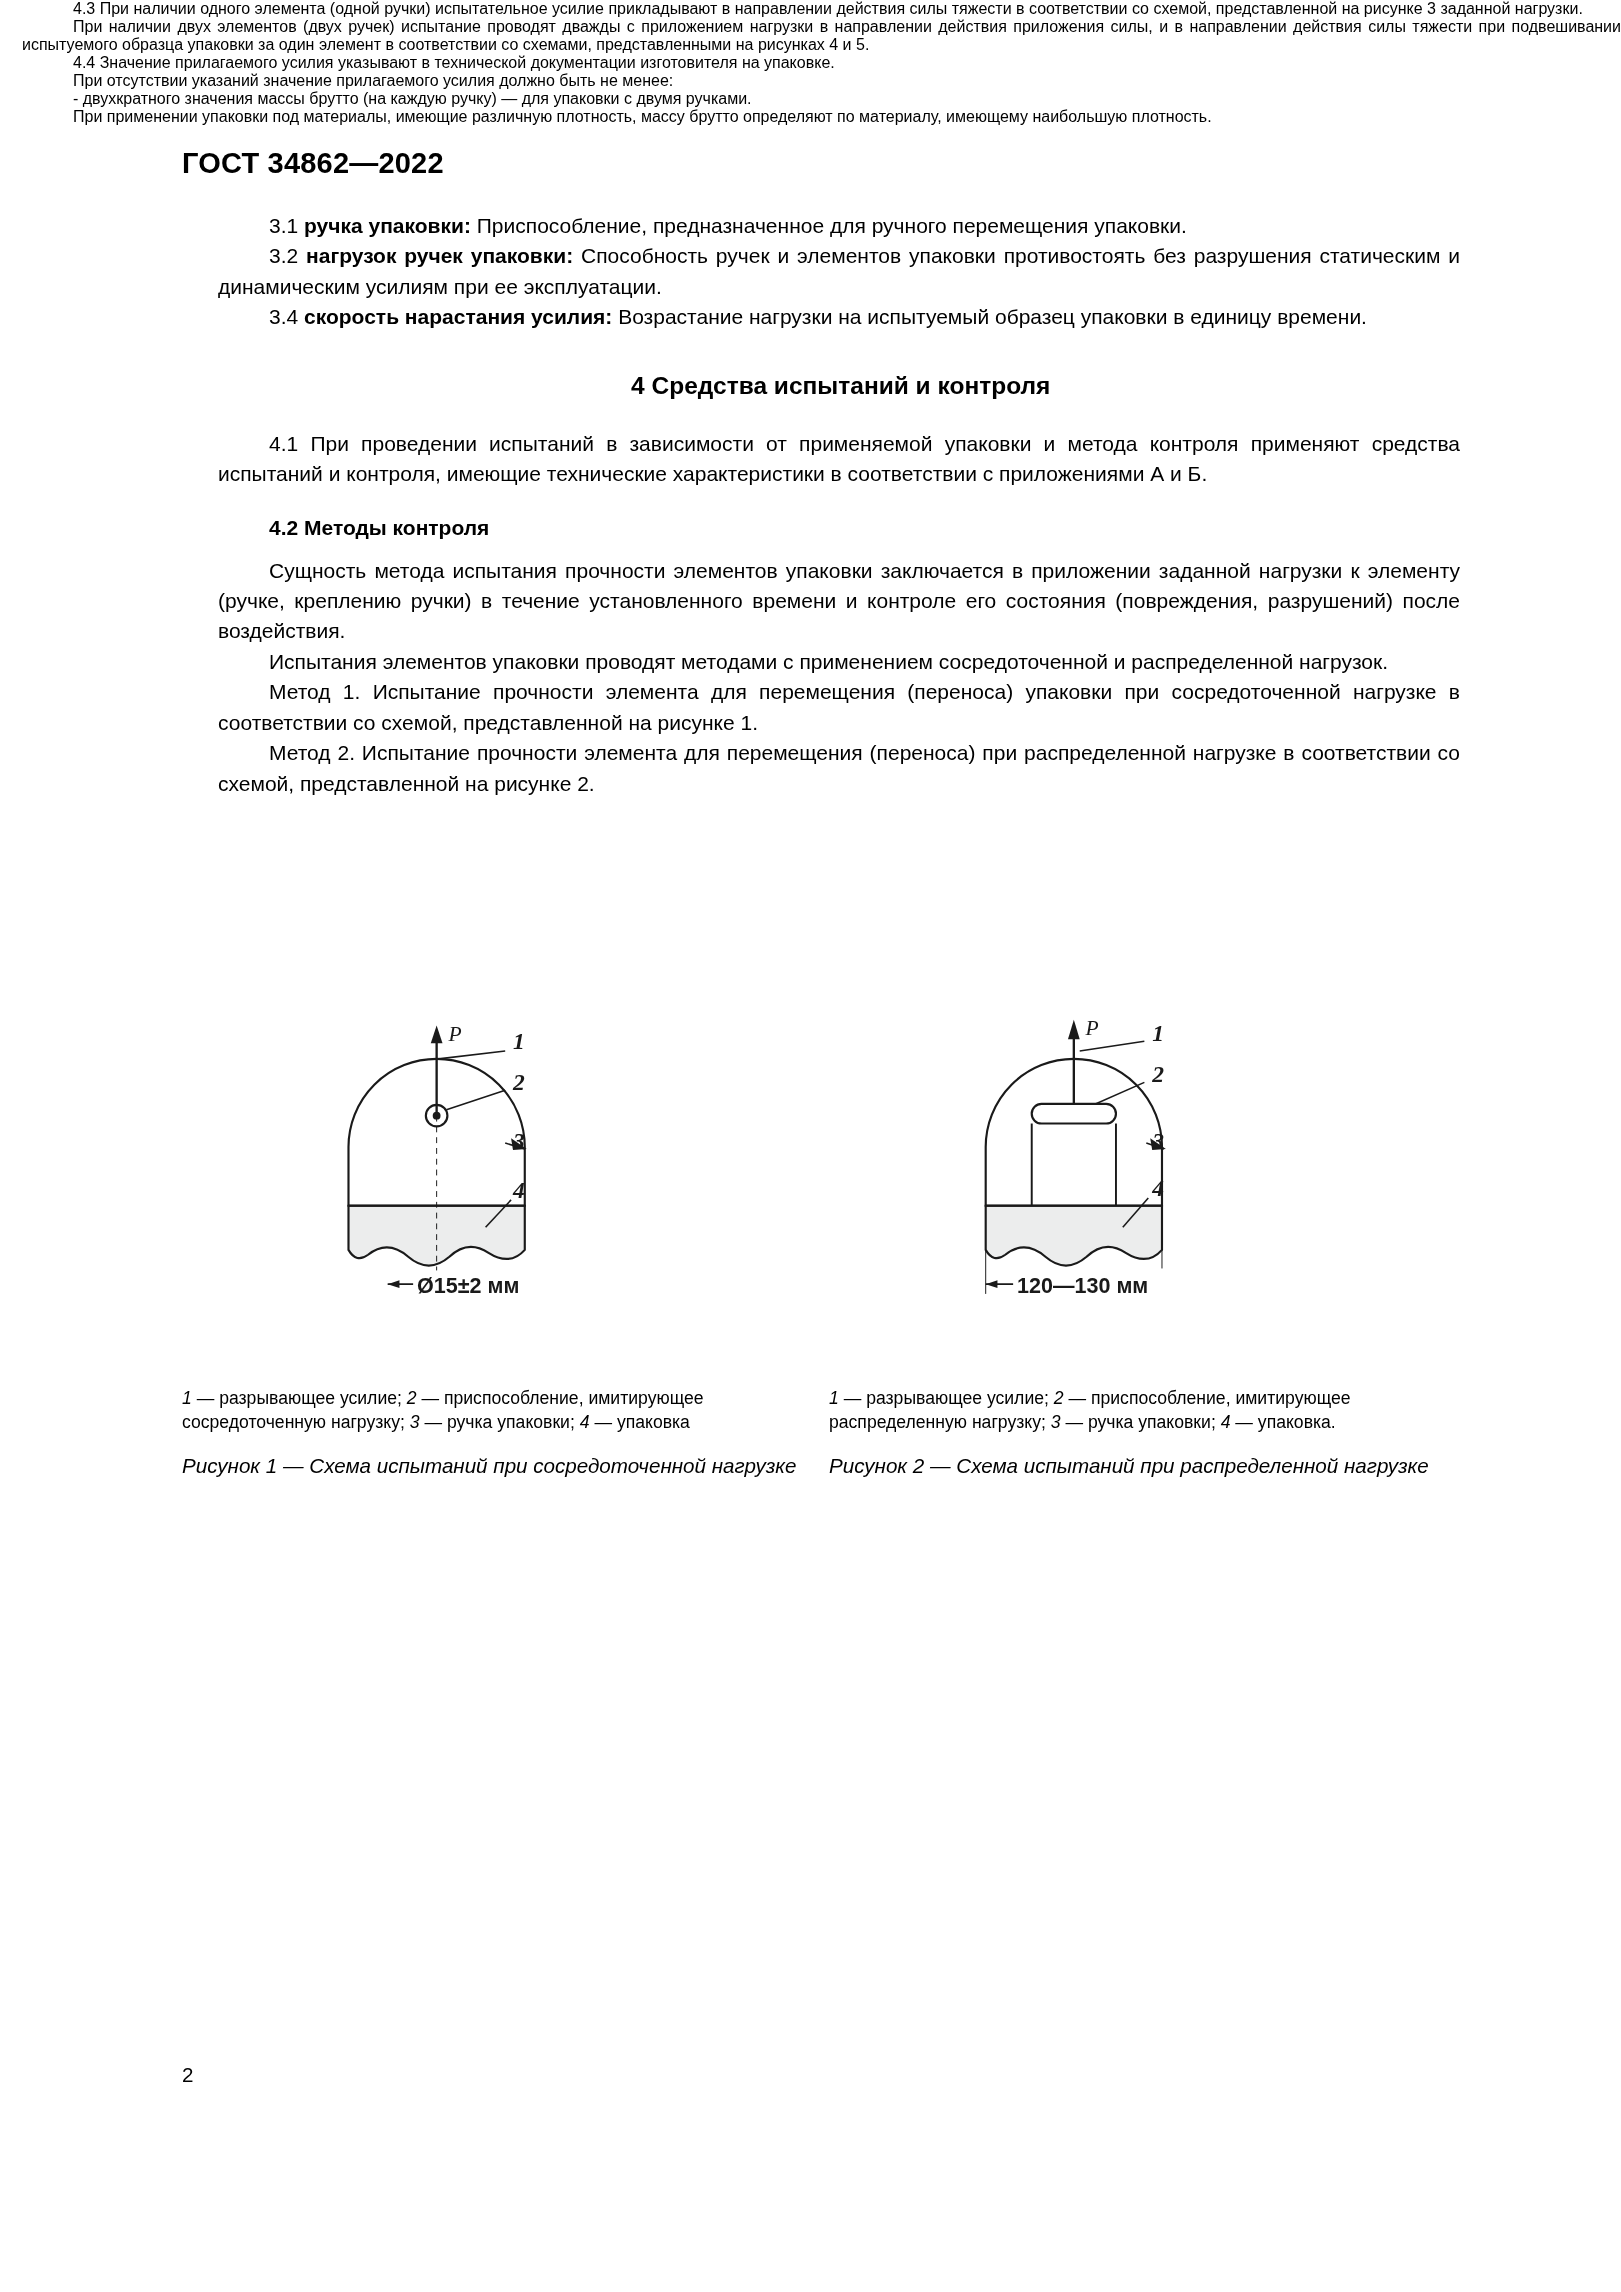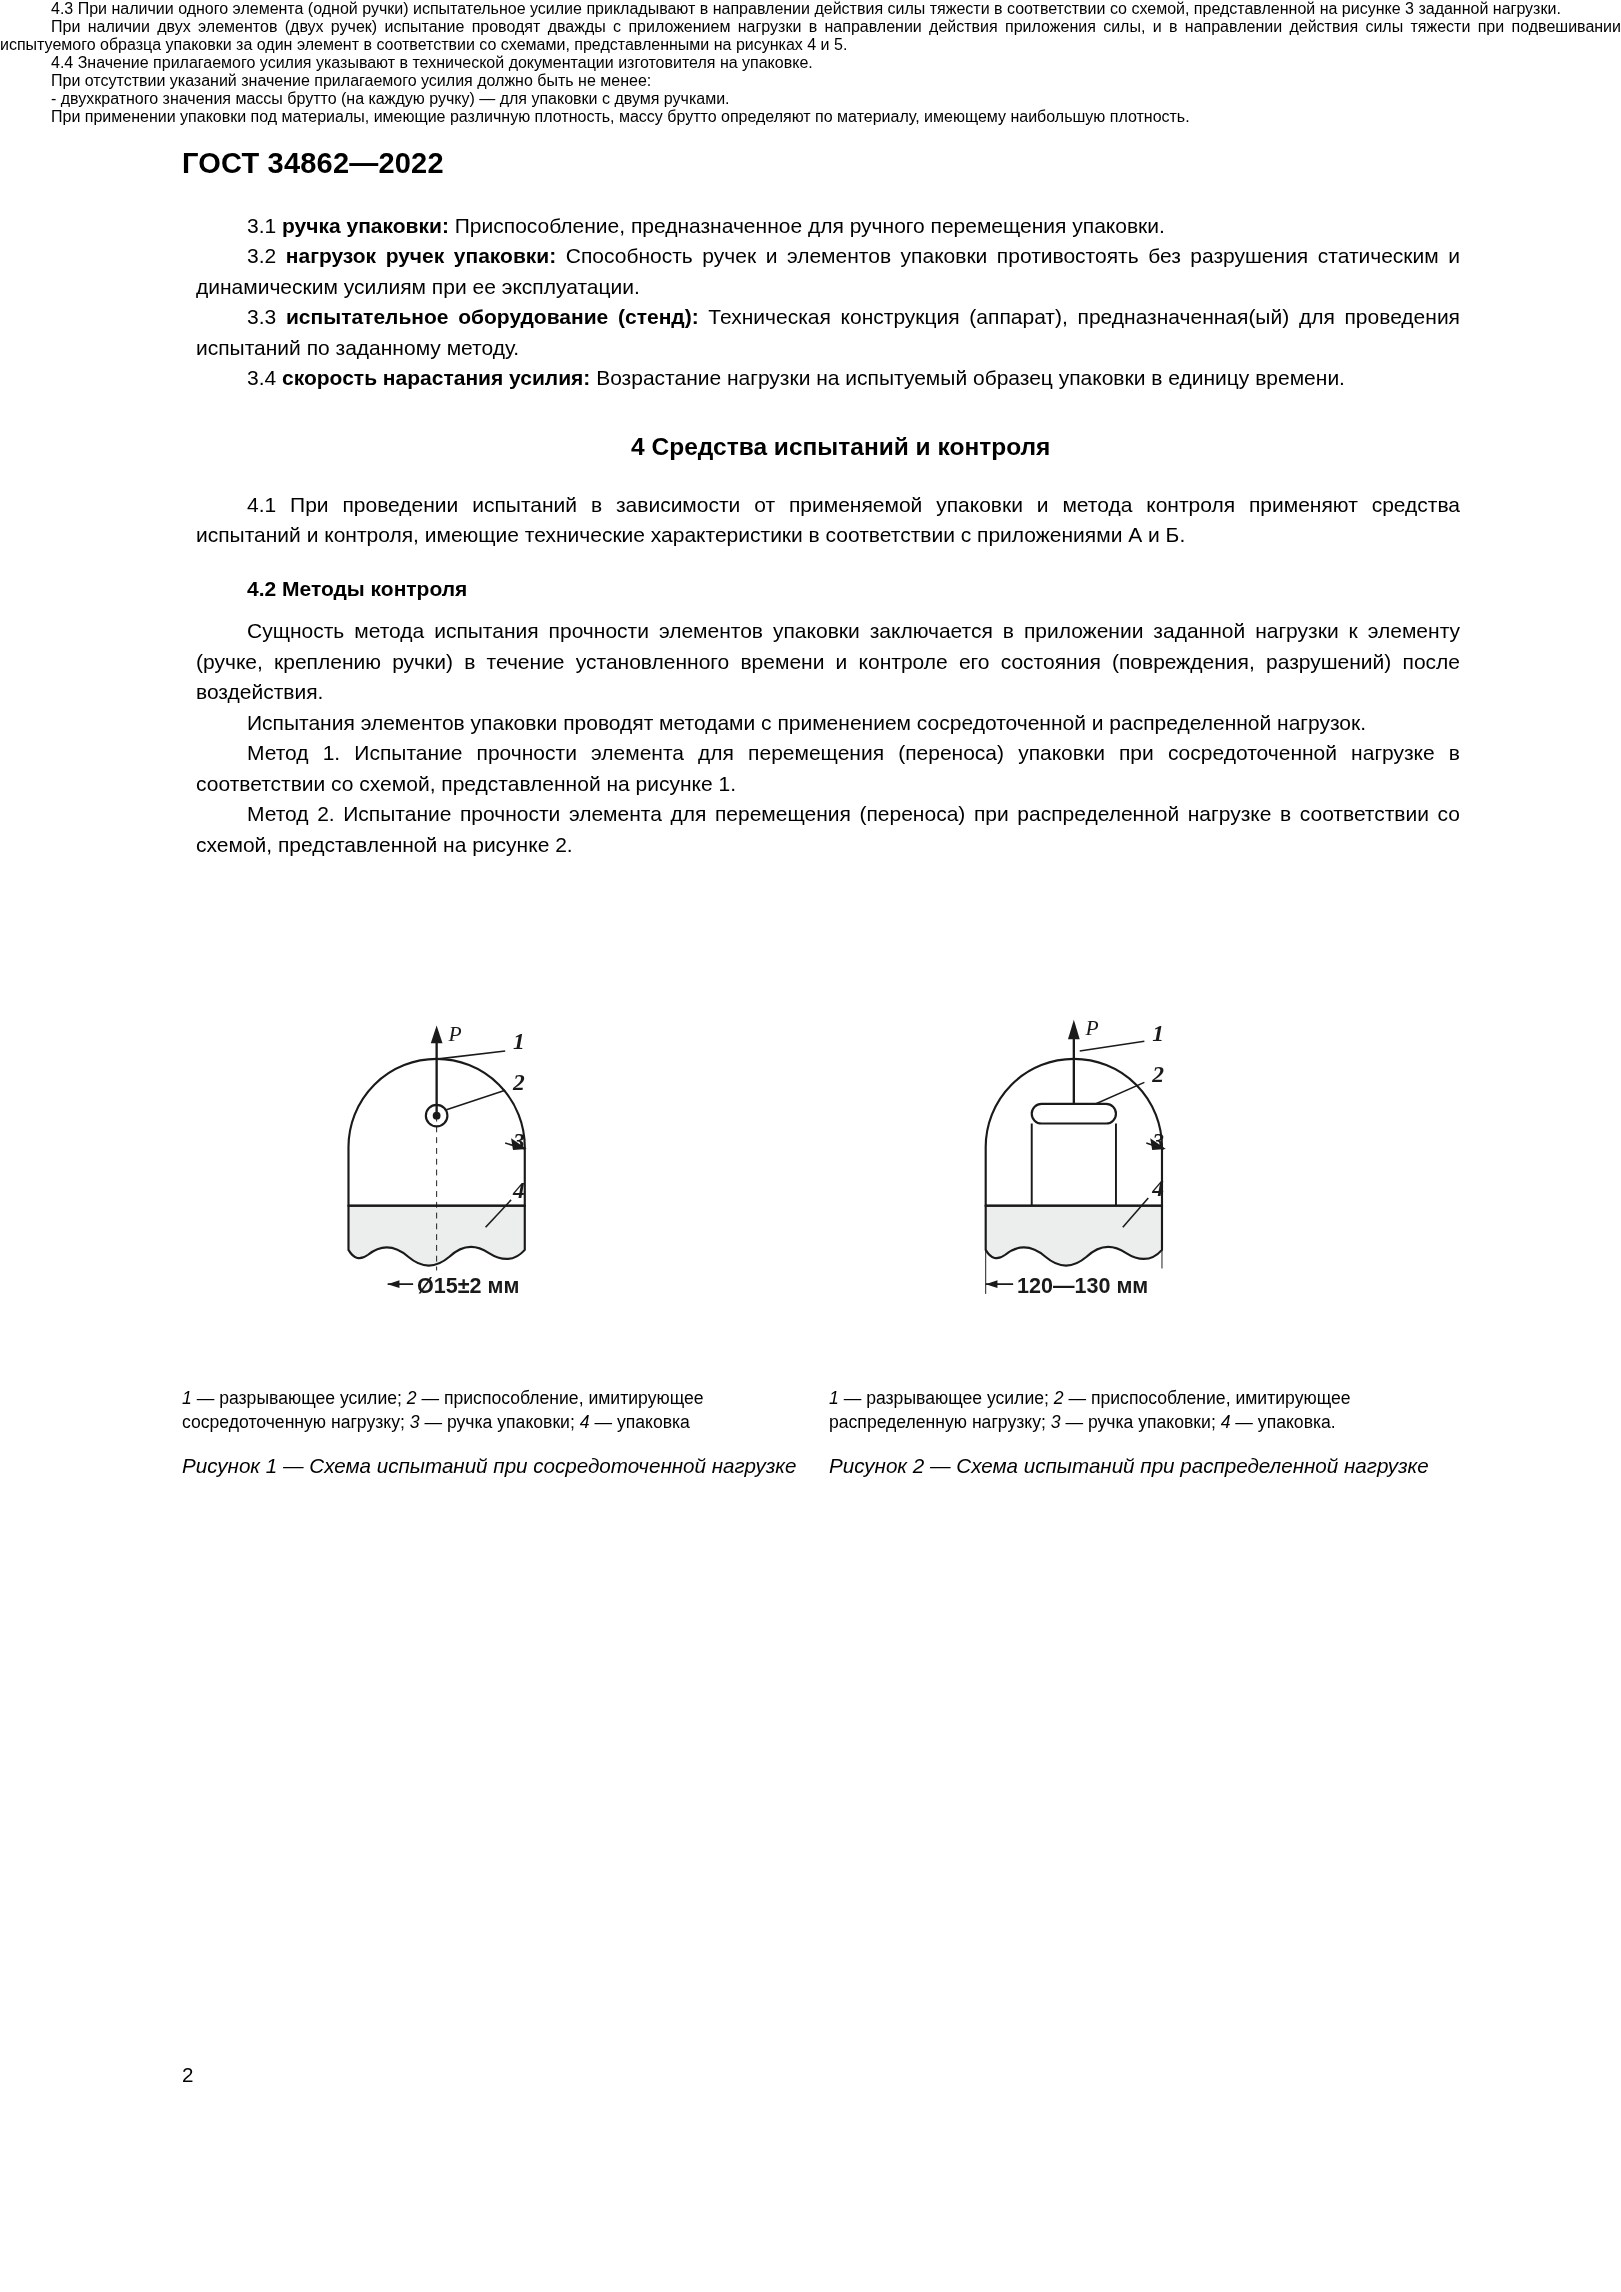--- a/index.html
+++ b/index.html
@@ -36,20 +36,21 @@
     top: 211px;
     width: 1264px;
     font-size: 21px;
     line-height: 1.45;
     text-align: justify;
   }
   p {
     margin: 0;
     text-align: justify;
     text-justify: inter-word;
+    padding-left: 22px;
   }
   .indent {
     text-indent: 51px;
   }
   .b { font-weight: bold; }
   h2.section {
     font-size: 24.5px;
     font-weight: bold;
     margin: 35px 0 25.5px 25.5px;
     text-align: center;
@@ -105,21 +106,20 @@
 <div class="page">
 
   <div class="header">ГОСТ 34862—2022</div>
 
   <div class="content">
 
     <p class="indent"><span>3.1</span>&nbsp;<span class="b">ручка упаковки:</span><span> Приспособление, предназначенное для ручного перемещения упаковки.</span></p>
 
     <p class="indent"><span>3.2</span>&nbsp;<span class="b">нагрузок ручек упаковки:</span><span> Способность ручек и элементов упаковки противостоять без разрушения статическим и динамическим усилиям при ее эксплуатации.</span></p>
 
-    <p class="indent"><span>3.3</span>&nbsp;<span class="b">испытательное оборудование (стенд):</span><span> Техническая конструкция (аппарат), предназначенная(ый) для проведения испытаний по заданному методу.</span></p>
 
     <p class="indent"><span>3.4</span>&nbsp;<span class="b">скорость нарастания усилия:</span><span> Возрастание нагрузки на испытуемый образец упаковки в единицу времени.</span></p>
 
     <h2 class="section">4  Средства испытаний и контроля</h2>
 
     <p class="indent">4.1  При проведении испытаний в зависимости от применяемой упаковки и метода контроля применяют средства испытаний и контроля, имеющие технические характеристики в соответствии с приложениями А и Б.</p>
 
     <p class="subhead">4.2  Методы контроля</p>
 
     <p class="indent para-gap">Сущность метода испытания прочности элементов упаковки заключается в приложении заданной нагрузки к элементу (ручке, креплению ручки) в течение установленного времени и контроле его состояния (повреждения, разрушений) после воздействия.</p>

